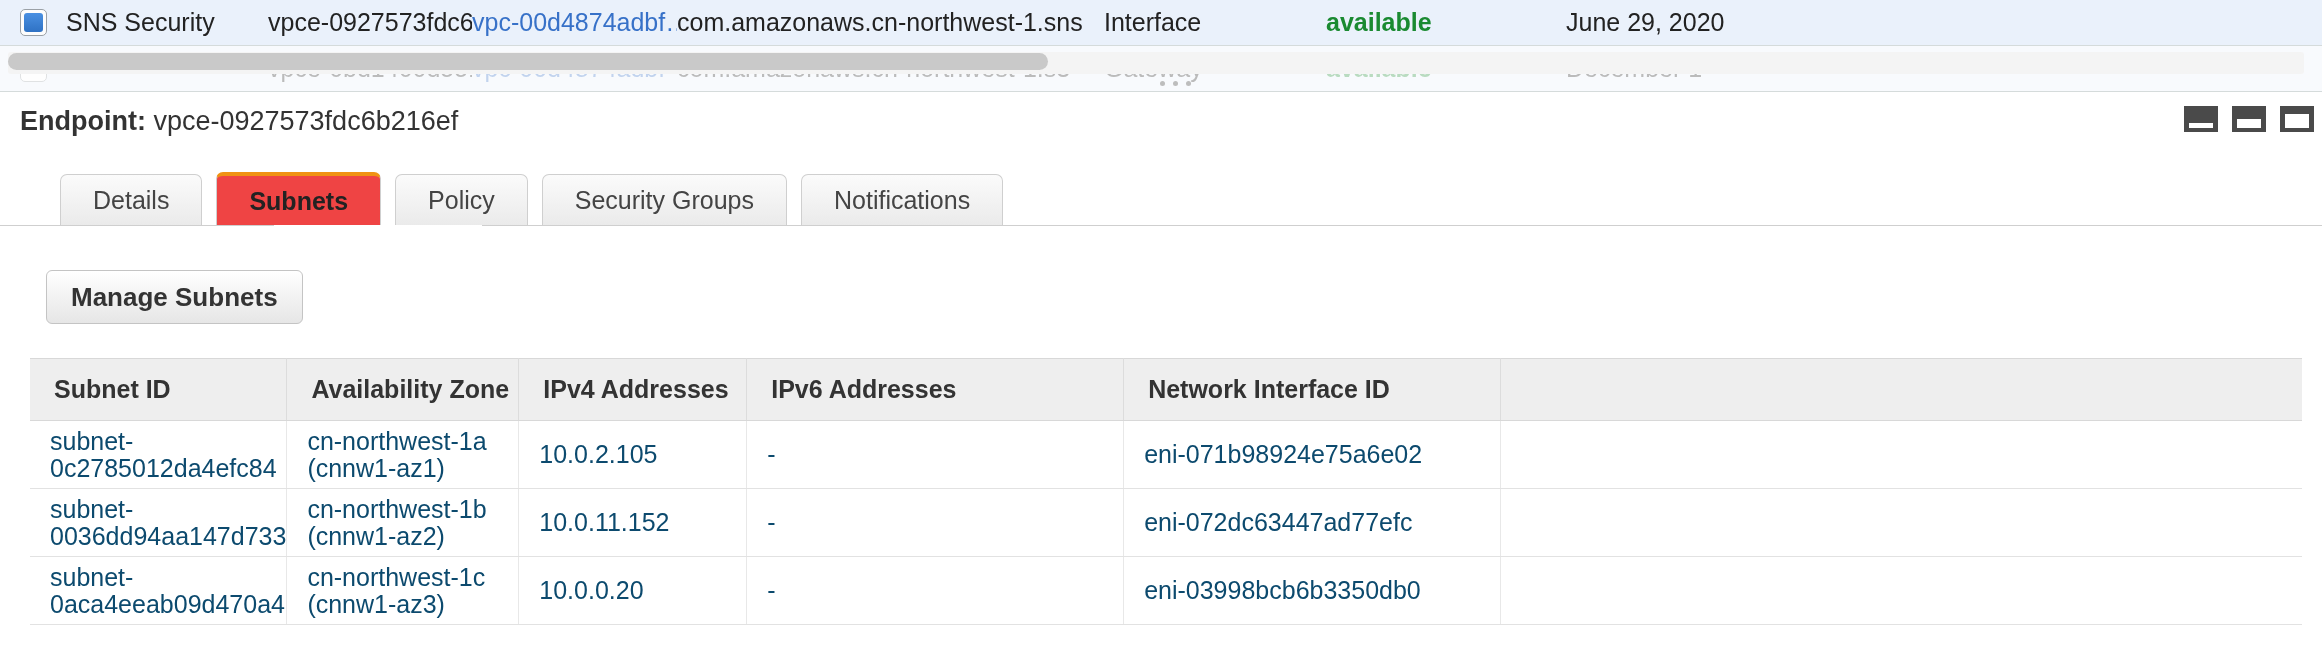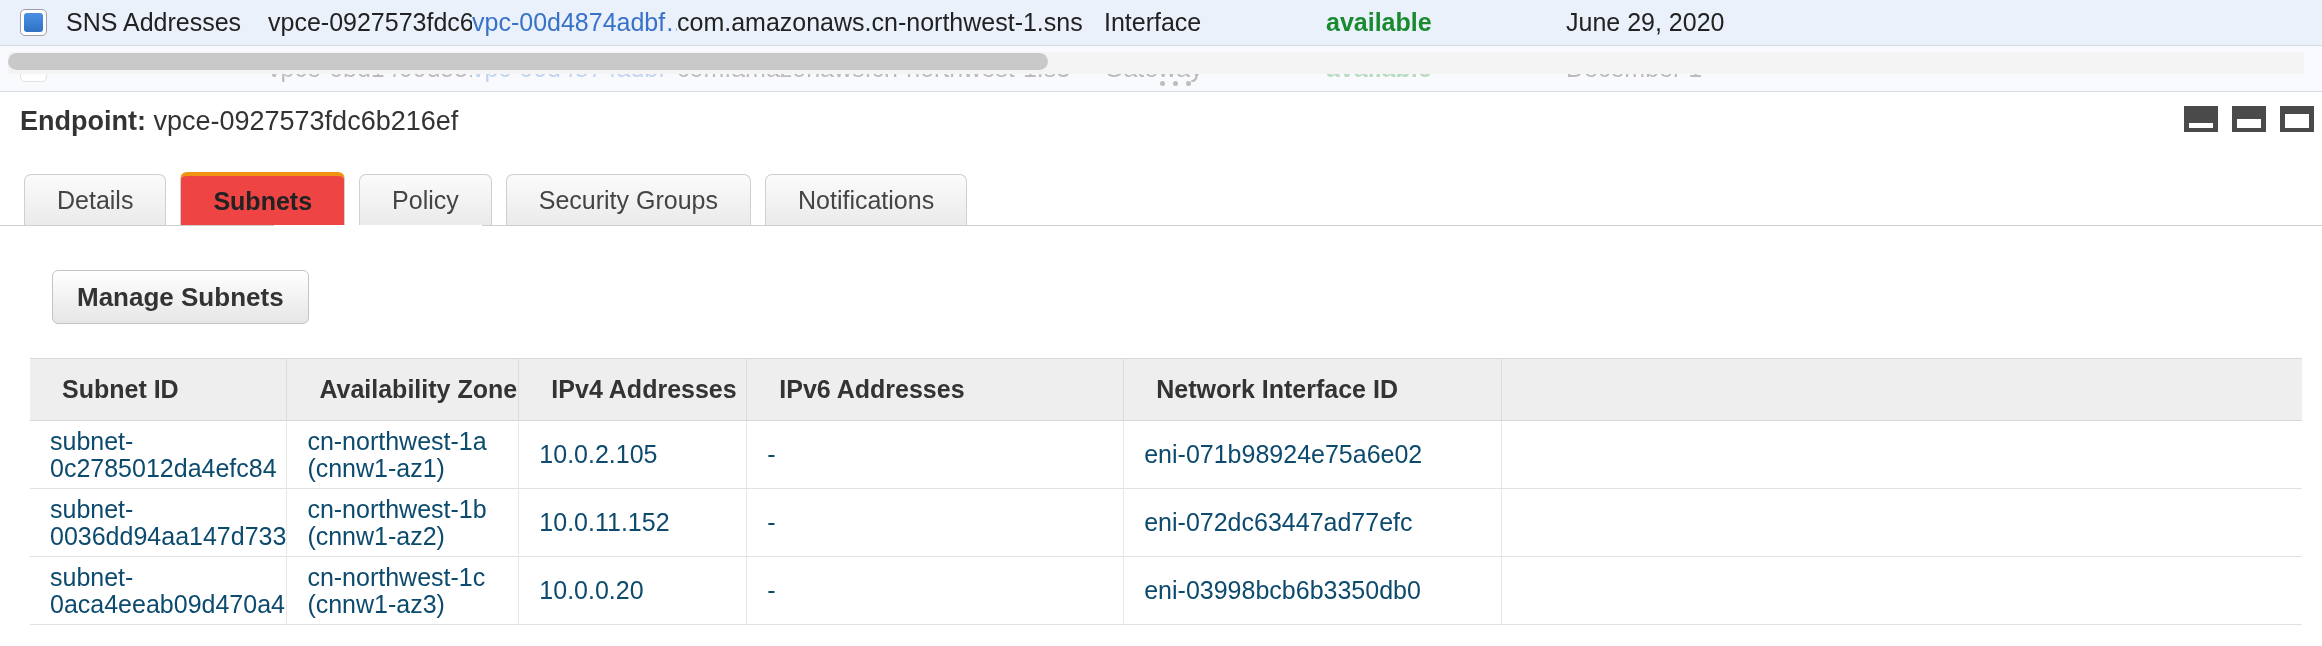--- a/index.html
+++ b/index.html
@@ -96,21 +96,21 @@
   }
   .pane-ico i { display: block; background: #ffffff; border: 1px solid #4a4a4a; }
   .pane-ico.s1 i { width: 26px; height: 7px; }
   .pane-ico.s2 i { width: 26px; height: 11px; }
   .pane-ico.s3 i { width: 26px; height: 16px; }
 
   
   .tabbar {
     position: absolute; left: 0; top: 172px;
     width: 2322px; height: 54px;
-    display: flex; align-items: flex-end; padding-left: 24px;
+    display: flex; align-items: flex-end; padding-left: 60px;
   }
   .tab {
     height: 52px; margin-right: 14px; padding: 0 32px;
     display: flex; align-items: center; justify-content: center;
     font-size: 25px; color: #444444;
     background: linear-gradient(180deg,#fbfbfb 0%,#eaeaea 100%);
     border: 1px solid #cfcfcf; border-bottom: none;
     border-radius: 7px 7px 0 0;
     white-space: nowrap;
   }
@@ -124,42 +124,42 @@
     position: absolute; left: 0; top: 225px;
     width: 2322px; height: 1px; background: #cfcfcf;
   }
   .tab-underline-gap {
     position: absolute; left: 274px; top: 225px;
     width: 208px; height: 2px; background: #ffffff;
   }
 
   
   .btn-manage {
-    position: absolute; left: 52px; top: 270px;
+    position: absolute; left: 46px; top: 270px;
     height: 54px; padding: 0 24px;
     display: flex; align-items: center; justify-content: center;
     font-size: 26px; font-weight: bold; color: #333333;
     background: linear-gradient(180deg,#ffffff 0%,#e6e6e6 100%);
     border: 1px solid #c4c4c4; border-radius: 6px;
     white-space: nowrap;
   }
 
   
   .subnet-table {
     position: absolute; left: 30px; top: 358px;
     width: 2272px;
     border-collapse: collapse;
     font-size: 25px;
   }
   .subnet-table thead th {
     background: #eeeeee;
     height: 62px;
     text-align: left;
     font-weight: bold; color: #333333;
-    padding: 0 0 0 32px;
+    padding: 0 0 0 24px;
     border-top: 1px solid #d8d8d8;
     border-bottom: 1px solid #d8d8d8;
     border-right: 1px solid #dcdcdc;
     white-space: nowrap;
   }
   .subnet-table thead th:last-child { border-right: none; }
   .subnet-table tbody td {
     height: 68px;
     padding: 6px 0 6px 20px;
     vertical-align: middle;
@@ -182,21 +182,21 @@
 <body>
 
 <div class="grid-fragment">
 
   <div class="grid-row selected">
     <div class="cell c-check">
       <span class="chk">
           <i></i>
         </span>
     </div>
-    <div class="cell c-name">SNS Addresses</div>
+    <div class="cell c-name">SNS Security</div>
     <div class="cell c-vpce">vpce-0927573fdc6…</div>
     <div class="cell c-vpc link">vpc-00d4874adbf…</div>
     <div class="cell c-svc">com.amazonaws.cn-northwest-1.sns</div>
     <div class="cell c-type">Interface</div>
     <div class="cell c-state ok">available</div>
     <div class="cell c-date">June 29, 2020</div>
   </div>
 
   <div class="grid-row faded">
     <div class="cell c-check">

